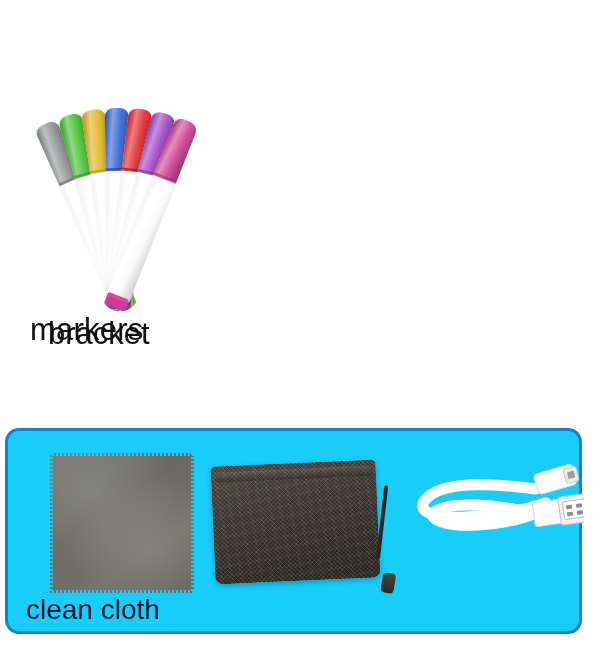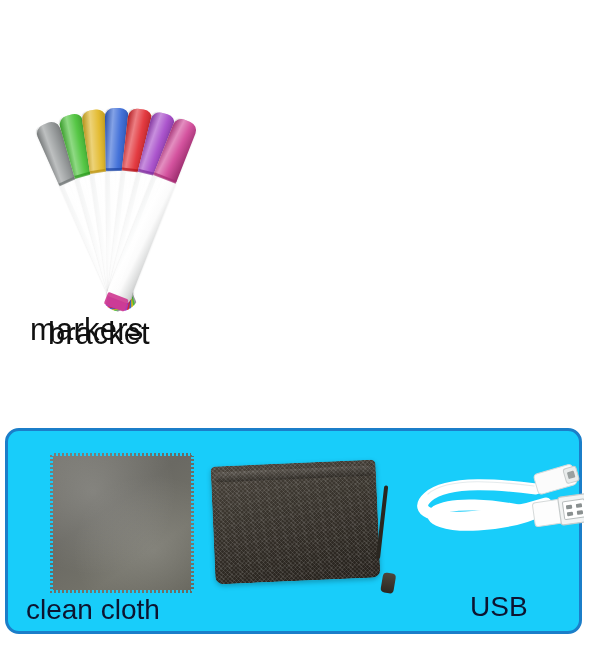--- a/index.html
+++ b/index.html
@@ -286,17 +286,16 @@
           <rect x="126" y="48" width="30" height="24" rx="3" fill="#fdfdfd" stroke="#d6dada" stroke-width="1"></rect>
           <rect x="152" y="46" width="30" height="28" rx="2.5" fill="#f2f4f4" stroke="#c6cbcb" stroke-width="1.2"></rect>
           <rect x="156" y="51" width="22" height="18" rx="1.5" fill="#ffffff" stroke="#b9bebe" stroke-width="1"></rect>
           <rect x="159" y="55" width="6" height="4" rx="1" fill="#8a9090"></rect>
           <rect x="169" y="55" width="6" height="4" rx="1" fill="#8a9090"></rect>
           <rect x="159" y="62" width="6" height="4" rx="1" fill="#8a9090"></rect>
           <rect x="169" y="62" width="6" height="4" rx="1" fill="#8a9090"></rect>
         </g>
       </svg>
     </div>
-    <div class="acc-label" id="usb-label">USB</div>
 
   </div>
 
 </div>
 
 </body></html>

